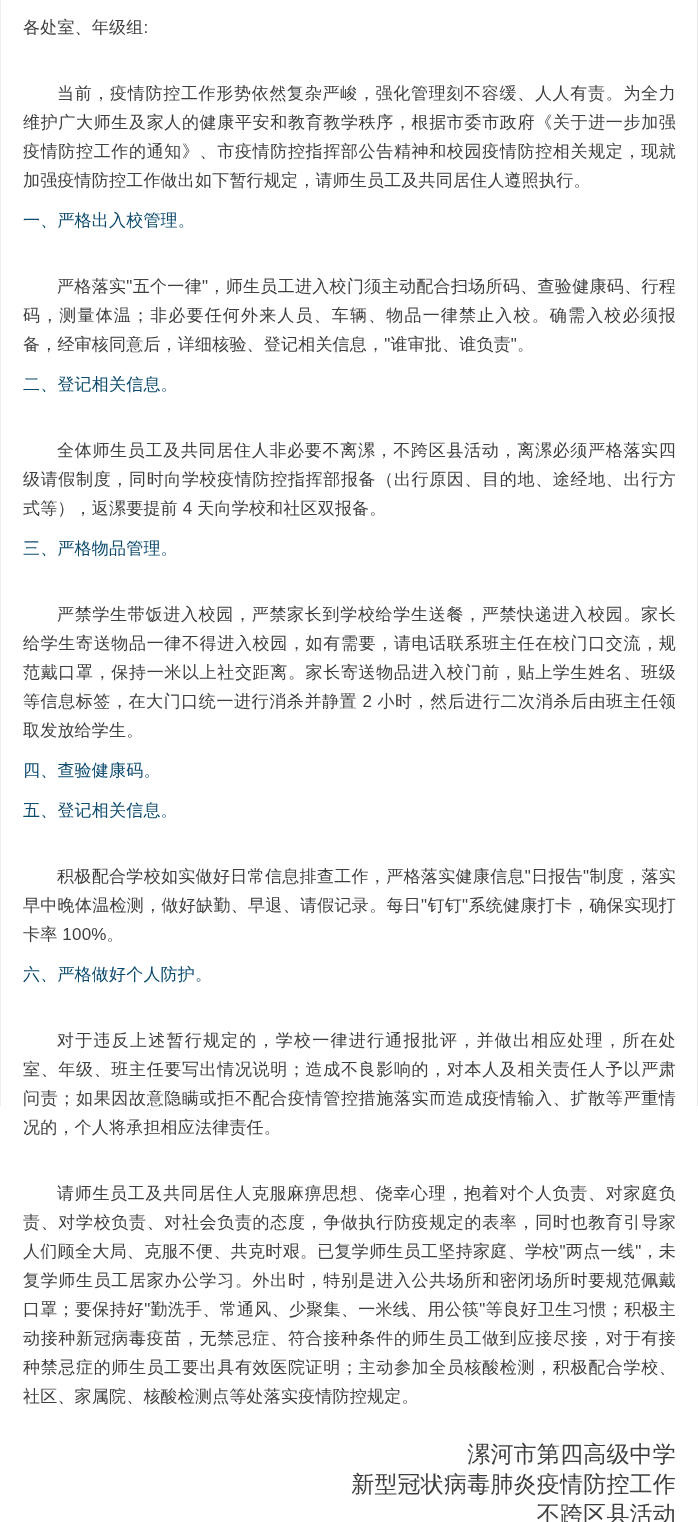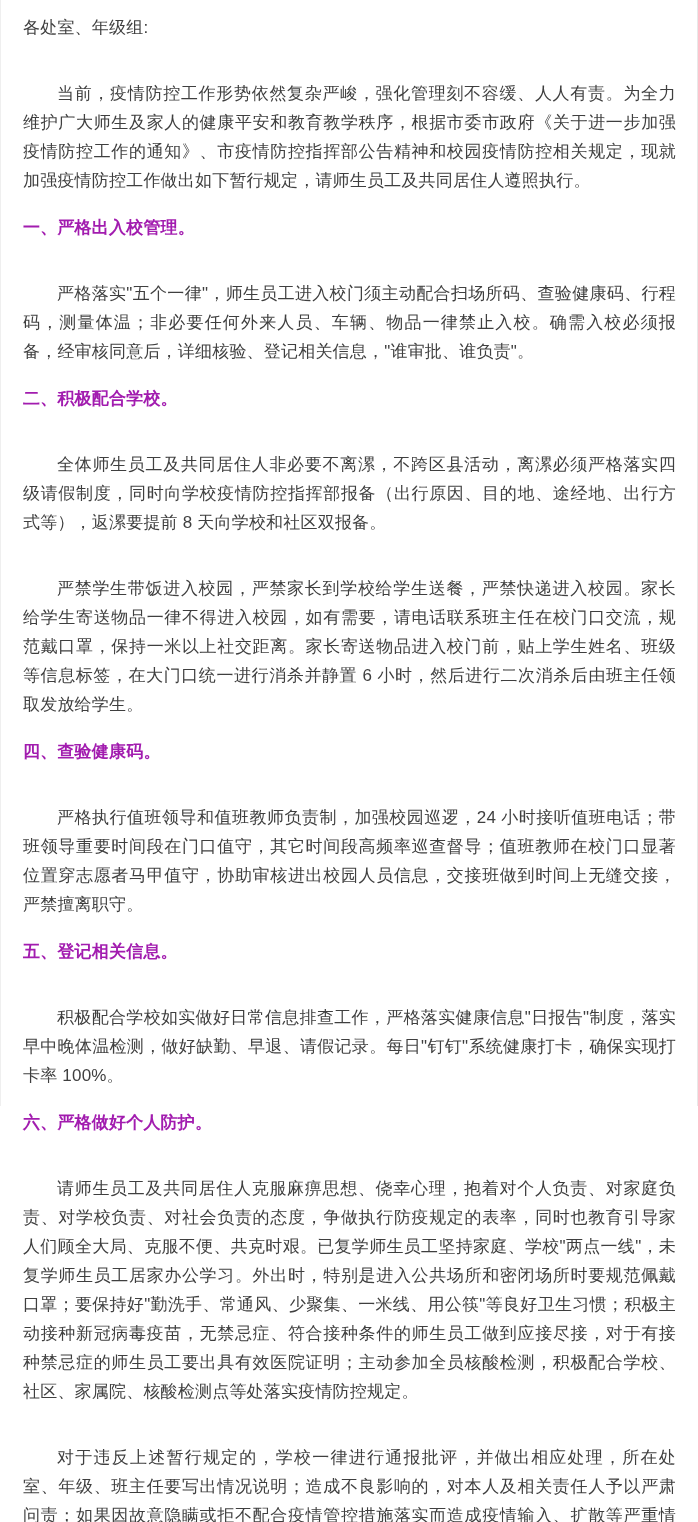--- a/index.html
+++ b/index.html
@@ -11,22 +11,22 @@
   }
   .page {
     box-sizing:border-box; width:698px; height:1106px;
     border-left:1px solid #efefef; border-right:1px solid #e8e8e8;
     padding:9px 21px 0 22px; background:#fff;
   }
   .doc { font-size:17px; line-height:29px; letter-spacing:0.2px; }
   .doc p { margin:4px 0; text-align:justify; }
   .doc p.indent { text-indent:2em;margin-top:37px; }
   .sec-heading {
-    font-size:17px; line-height:29px; margin:18px 0 4px 0;
-    font-weight:bold; color:#a21caf;
+    font-size:17px; line-height:29px; margin:11px 0 4px 0;
+    font-weight:normal; color:#0c4a6e;
   }
   .salutation { margin:0 0 6px 0; }
   .signature { margin-top:28px; text-align:right; line-height:30px; font-size:23px; }
   .signature div { white-space:pre; }
   .divider-bars {
     margin-top:13px; height:12px; display:flex; align-items:flex-end;
     justify-content:center; gap:2px;
   }
   .divider-bars i { display:block; background:#111; width:4px; }
   .divider-bars i.b1 { height:11px; }
@@ -51,35 +51,35 @@
 <div class="page">
   <div class="doc">
 
     <p class="salutation">各处室、年级组:</p>
 
     <p class="indent">当前，疫情防控工作形势依然复杂严峻，强化管理刻不容缓、人人有责。为全力维护广大师生及家人的健康平安和教育教学秩序，根据市委市政府《关于进一步加强疫情防控工作的通知》、市疫情防控指挥部公告精神和校园疫情防控相关规定，现就加强疫情防控工作做出如下暂行规定，请师生员工及共同居住人遵照执行。</p>
 
     <div class="sec-heading">一、严格出入校管理。</div>
     <p class="indent">严格落实"五个一律"，师生员工进入校门须主动配合扫场所码、查验健康码、行程码，测量体温；非必要任何外来人员、车辆、物品一律禁止入校。确需入校必须报备，经审核同意后，详细核验、登记相关信息，"谁审批、谁负责"。</p>
 
-    <div class="sec-heading">二、积极配合学校。</div>
-    <p class="indent">全体师生员工及共同居住人非必要不离漯，不跨区县活动，离漯必须严格落实四级请假制度，同时向学校疫情防控指挥部报备（出行原因、目的地、途经地、出行方式等），返漯要提前 8 天向学校和社区双报备。</p>
-
-    <p class="indent">严禁学生带饭进入校园，严禁家长到学校给学生送餐，严禁快递进入校园。家长给学生寄送物品一律不得进入校园，如有需要，请电话联系班主任在校门口交流，规范戴口罩，保持一米以上社交距离。家长寄送物品进入校门前，贴上学生姓名、班级等信息标签，在大门口统一进行消杀并静置 6 小时，然后进行二次消杀后由班主任领取发放给学生。</p>
+    <div class="sec-heading">二、登记相关信息。</div>
+    <p class="indent">全体师生员工及共同居住人非必要不离漯，不跨区县活动，离漯必须严格落实四级请假制度，同时向学校疫情防控指挥部报备（出行原因、目的地、途经地、出行方式等），返漯要提前 4 天向学校和社区双报备。</p>
+
+    <div class="sec-heading">三、严格物品管理。</div>
+    <p class="indent">严禁学生带饭进入校园，严禁家长到学校给学生送餐，严禁快递进入校园。家长给学生寄送物品一律不得进入校园，如有需要，请电话联系班主任在校门口交流，规范戴口罩，保持一米以上社交距离。家长寄送物品进入校门前，贴上学生姓名、班级等信息标签，在大门口统一进行消杀并静置 2 小时，然后进行二次消杀后由班主任领取发放给学生。</p>
 
     <div class="sec-heading">四、查验健康码。</div>
-    <p class="indent">严格执行值班领导和值班教师负责制，加强校园巡逻，24 小时接听值班电话；带班领导重要时间段在门口值守，其它时间段高频率巡查督导；值班教师在校门口显著位置穿志愿者马甲值守，协助审核进出校园人员信息，交接班做到时间上无缝交接，严禁擅离职守。</p>
 
     <div class="sec-heading">五、登记相关信息。</div>
     <p class="indent">积极配合学校如实做好日常信息排查工作，严格落实健康信息"日报告"制度，落实早中晚体温检测，做好缺勤、早退、请假记录。每日"钉钉"系统健康打卡，确保实现打卡率 100%。</p>
 
     <div class="sec-heading">六、严格做好个人防护。</div>
+    <p class="indent">对于违反上述暂行规定的，学校一律进行通报批评，并做出相应处理，所在处室、年级、班主任要写出情况说明；造成不良影响的，对本人及相关责任人予以严肃问责；如果因故意隐瞒或拒不配合疫情管控措施落实而造成疫情输入、扩散等严重情况的，个人将承担相应法律责任。</p>
+
     <p class="indent">请师生员工及共同居住人克服麻痹思想、侥幸心理，抱着对个人负责、对家庭负责、对学校负责、对社会负责的态度，争做执行防疫规定的表率，同时也教育引导家人们顾全大局、克服不便、共克时艰。已复学师生员工坚持家庭、学校"两点一线"，未复学师生员工居家办公学习。外出时，特别是进入公共场所和密闭场所时要规范佩戴口罩；要保持好"勤洗手、常通风、少聚集、一米线、用公筷"等良好卫生习惯；积极主动接种新冠病毒疫苗，无禁忌症、符合接种条件的师生员工做到应接尽接，对于有接种禁忌症的师生员工要出具有效医院证明；主动参加全员核酸检测，积极配合学校、社区、家属院、核酸检测点等处落实疫情防控规定。</p>
-
-    <p class="indent">对于违反上述暂行规定的，学校一律进行通报批评，并做出相应处理，所在处室、年级、班主任要写出情况说明；造成不良影响的，对本人及相关责任人予以严肃问责；如果因故意隐瞒或拒不配合疫情管控措施落实而造成疫情输入、扩散等严重情况的，个人将承担相应法律责任。</p>
 
     <div class="signature">
       <div>漯河市第四高级中学</div>
       <div>新型冠状病毒肺炎疫情防控工作</div>
       <div>不跨区县活动</div>
       <div>2022 年 5 月 6 日</div>
     </div>
   </div>
 
   <div class="divider-bars">

